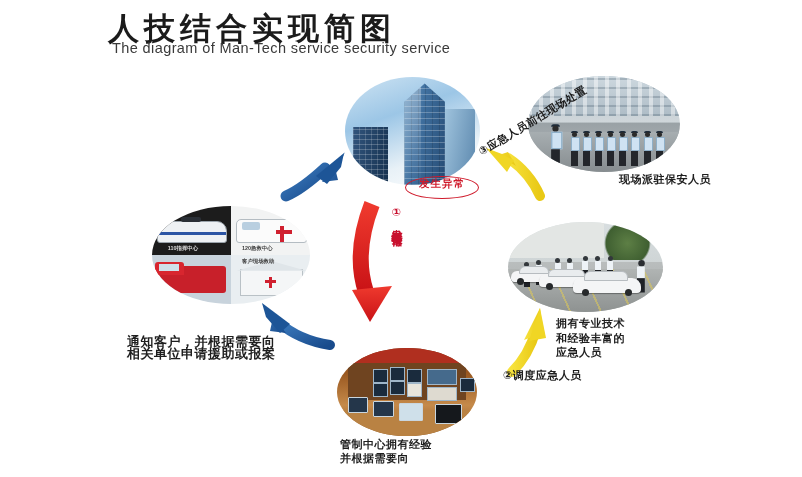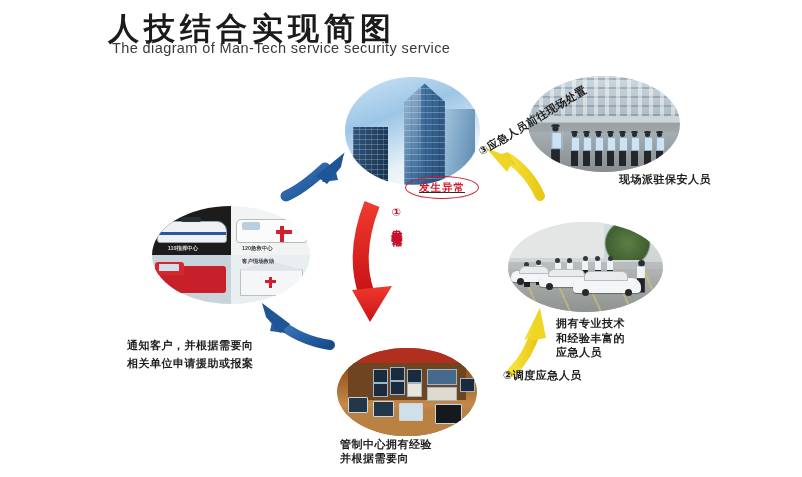--- a/index.html
+++ b/index.html
@@ -26,42 +26,42 @@
   
   .txt{position:absolute;white-space:pre;color:#1e1e1e;}
 
   .sys-list{
     left:172px;top:92px;font-size:11.5px;line-height:16.2px;font-weight:bold;
     letter-spacing:.6px;color:#141414;
   }
 
   .cap-guards{left:601px;top:172px;font-size:11px;font-weight:bold;letter-spacing:.5px;margin-left:18px;}
   .cap-ctrl{left:340px;top:437px;font-size:11px;font-weight:bold;line-height:14px;letter-spacing:.5px;}
-  .cap-notify{left:127px;top:336px;font-size:11px;font-weight:bold;line-height:18px;letter-spacing:.5px;}
+  .cap-notify{left:127px;top:336px;font-size:13px;font-weight:bold;line-height:12px;letter-spacing:.5px;}
   .cap-staff{left:556px;top:316px;font-size:11px;font-weight:bold;line-height:14.5px;letter-spacing:.5px;}
   .cap-step2{left:503px;top:368px;font-size:11px;font-weight:bold;letter-spacing:.5px;}
 
   
   .cap-step3{
     left:480px;top:146px;font-size:10.8px;font-weight:bold;letter-spacing:.6px;
     transform:rotate(-31deg);transform-origin:left center;color:#1a1a1a;
   }
 
   
   .cap-step1{
     left:390px;top:206px;font-size:11px;font-weight:bold;color:#c8102e;
     writing-mode:vertical-rl;text-orientation:upright;letter-spacing:1px;
     line-height:13px;
   }
 
   
   .abn-wrap{position:absolute;left:405px;top:176px;}
   .abn-ell{
     position:relative;width:72px;height:21px;border:1.6px solid #cf1a2b;
-    border-radius:50%;display:flex;align-items:center;justify-content:center;text-decoration:underline;
+    border-radius:50%;display:flex;justify-content:center;
   }
   .abn-ell span{font-size:10.5px;font-weight:bold;color:#cf1a2b;letter-spacing:1px;}
 
   
   .photo{position:absolute;border-radius:50%;overflow:hidden;}
 
   
   #ph-building{left:345px;top:77px;width:135px;height:108px;}
   #ph-building .sky{
     position:absolute;inset:0;

